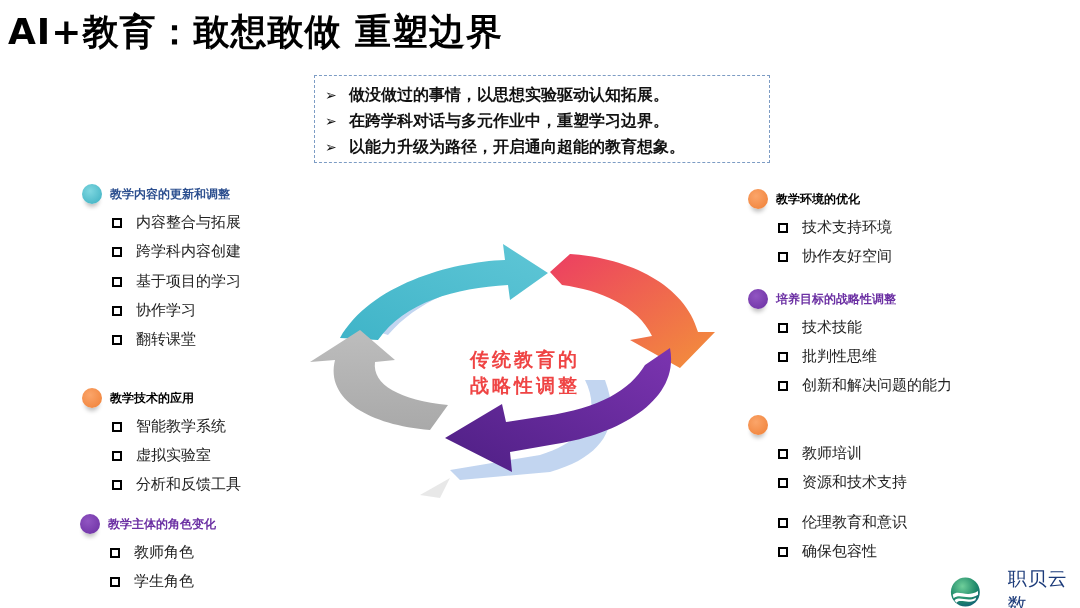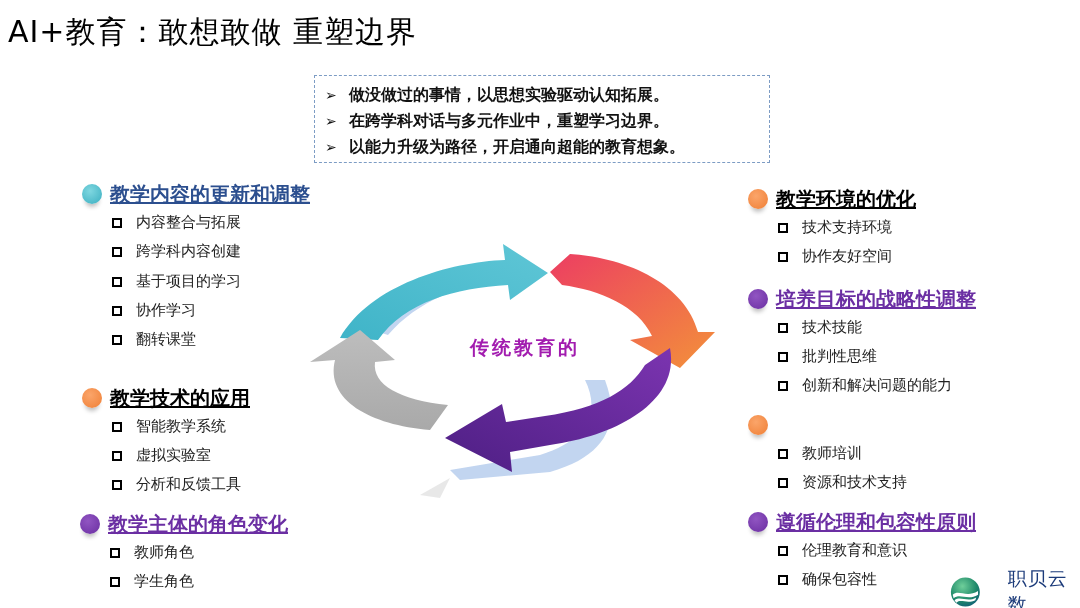--- a/index.html
+++ b/index.html
@@ -1,54 +1,54 @@
 <!DOCTYPE html>
 <html><head>
 <meta charset="utf-8">
 <style>
   * { margin: 0; padding: 0; box-sizing: border-box; }
   html, body { width: 1080px; height: 608px; background: #ffffff; overflow: hidden; }
   body { position: relative; font-family: "DejaVu Sans", "Liberation Sans", sans-serif; color: #111; }
 
   .title {
     position: absolute; left: 8px; top: 6px;
-    font-size: 30px; font-weight: 400; letter-spacing: 1px; color: #000;
+    font-size: 36px; font-weight: 700; letter-spacing: 1px; color: #000;
     line-height: 52px;
   }
 
   .quote-box {
     position: absolute; left: 314px; top: 75px; width: 456px; height: 88px;
     border: 1px dashed #7d9cc4; background: #fff;
     padding: 6px 0 0 10px;
   }
   .quote-line { display: flex; align-items: center; height: 26px; font-size: 16px; font-weight: 700; color: #111; }
   .quote-arrow { width: 24px; font-size: 14px; color: #111; }
 
   .group { position: absolute; }
   .g-head { display: flex; align-items: center; height: 28px; }
   .dot {
     width: 20px; height: 20px; border-radius: 50%; margin-right: 8px; position: relative;
     box-shadow: 0 6px 4px -3px rgba(0,0,0,0.25);
   }
-  .g-title { font-size: 20px; font-weight: 700; text-decoration: underline; }
+  .g-title { font-size: 12px; font-weight: 700; }
   .item { display: flex; align-items: center; height: 29px; padding-left: 30px; }
   .box { width: 10px; height: 10px; border: 2px solid #000; margin-right: 14px; }
   .item-label { font-size: 15px; color: #222; }
 
   .teal .dot { background: radial-gradient(circle at 40% 35%, #7fd7e0, #3aaec0); }
   .teal .g-title { color: #2c4f8f; }
   .orange .dot { background: radial-gradient(circle at 40% 35%, #fba56a, #ef7f35); }
   .orange .g-title { color: #000000; }
   .purple .dot { background: radial-gradient(circle at 40% 35%, #9155c2, #6a2ea1); }
   .purple .g-title { color: #6b2fa3; }
 
   .cycle { position: absolute; left: 300px; top: 240px; width: 450px; height: 260px; }
   .center-label {
-    position: absolute; left: 455px; top: 334px; width: 140px;
-    text-align: center; font-size: 19px; font-weight: 900; line-height: 26px; letter-spacing: 3px; color: #a21caf;
+    position: absolute; left: 455px; top: 346px; width: 140px;
+    text-align: center; font-size: 19px; font-weight: 900; line-height: 26px; letter-spacing: 3px; color: #ef4444;
   }
 
   .logo { position: absolute; left: 950px; top: 566px; display: flex; align-items: center; gap: 25px; }
   .logo-mark { width: 34px; height: 34px; }
   .logo-text { font-size: 19px; color: #1c3b7a; margin-left: 2px; letter-spacing: 1px; }
 </style>
 </head>
 <body>
 
 <div class="title">AI+教育：敢想敢做 重塑边界</div>
@@ -174,24 +174,20 @@
       <span class="box"></span>
       <span class="item-label">教师培训</span>
     </div>
   <div class="item">
       <span class="box"></span>
       <span class="item-label">资源和技术支持</span>
     </div>
 </div>
 
 <div class="group purple" style="left:748px; top:508px;">
-  <div class="g-head">
-      <span class="dot"></span>
-      <span class="g-title">遵循伦理和包容性原则</span>
-    </div>
   <div class="item">
       <span class="box"></span>
       <span class="item-label">伦理教育和意识</span>
     </div>
   <div class="item">
       <span class="box"></span>
       <span class="item-label">确保包容性</span>
     </div>
 </div>
 
@@ -226,20 +222,21 @@
 
   <path d="M345 125 L 370 108 C 380 160, 320 195, 250 205 L 210 212 L 212 232 L 145 198 L 202 164 L 206 182 L 245 176 C 300 168, 330 150, 345 125 Z" fill="url(#gPurple)"></path>
 
   <path d="M130 190 C 70 185, 25 160, 35 120 L 10 122 L 60 90 L 95 120 L 75 122 C 72 145, 100 160, 148 165 Z" fill="url(#gGray)"></path>
 
   <path d="M120 255 L 150 238 L 140 258 Z" fill="#d9d9d9" opacity="0.6"></path>
 </svg>
 
 <div class="center-label">
   <div>传统教育的</div>
+  <div>战略性调整</div>
 </div>
 
 <div class="logo">
   <svg class="logo-mark" viewBox="0 0 34 34" xmlns="http://www.w3.org/2000/svg">
     <defs>
       <radialGradient id="gLogo" cx="0.4" cy="0.3" r="0.8">
         <stop offset="0" stop-color="#6fcf9a"></stop>
         <stop offset="0.6" stop-color="#1f8a6a"></stop>
         <stop offset="1" stop-color="#0f5a7a"></stop>
       </radialGradient>

